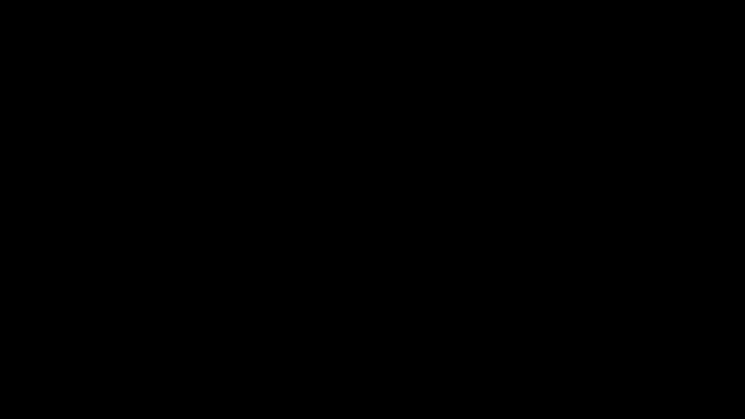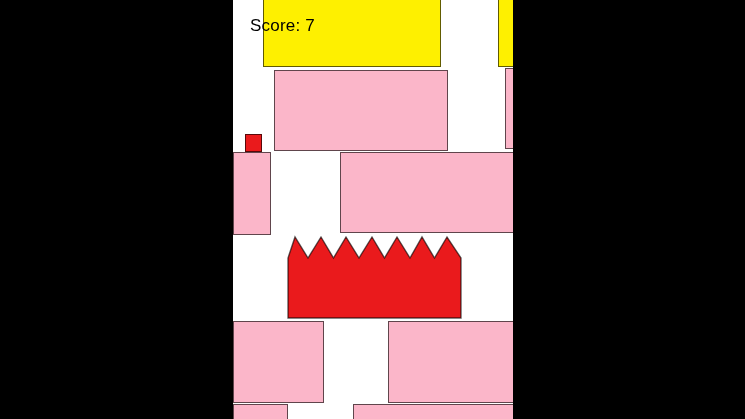--- a/index.html
+++ b/index.html
@@ -44,31 +44,13 @@
     white-space: pre;
   }
 </style>
 </head>
 <body>
 
 <div class="screen">
   <div class="letterbox letterbox-left"></div>
   <div class="letterbox letterbox-right"></div>
 
-  <div class="stage">
-
-    <div class="block" style="background: rgb(254, 240, 0); position: absolute; left: 30px; top: -8px; width: 178px; height: 75px;"></div>
-      <div class="block" style="background: rgb(254, 240, 0); position: absolute; left: 265px; top: -8px; width: 22px; height: 75px;"></div>
-      <div class="block" style="background: rgb(251, 182, 201); position: absolute; left: 41px; top: 70px; width: 174px; height: 81px;"></div>
-      <div class="block" style="background: rgb(251, 182, 201); position: absolute; left: 272px; top: 68px; width: 14px; height: 81px;"></div>
-      <div class="block" style="background: rgb(251, 182, 201); position: absolute; left: 0px; top: 152px; width: 38px; height: 83px;"></div>
-      <div class="block" style="background: rgb(251, 182, 201); position: absolute; left: 107px; top: 152px; width: 177px; height: 81px;"></div>
-      <div class="block" style="background: rgb(234, 26, 28); position: absolute; left: 12px; top: 134px; width: 17px; height: 18px;"></div>
-      <svg viewBox="0 0 173 81" width="173" height="81" class="spikes-svg" style="position: absolute; left: 55px; top: 237px; width: 173px; height: 81px;">
-        <polygon points="0,81 0,21 7,0 20,21 33,0 45.5,21 58,0 71,21 84,0 96.5,21 109,0 122,21 134,0 146.5,21 159,0 173,21 173,81" fill="#ea1a1c" stroke="rgba(0,0,0,0.62)" stroke-width="1.4"></polygon>
-      </svg>
-      <div class="block" style="background: rgb(251, 182, 201); position: absolute; left: 0px; top: 321px; width: 91px; height: 82px;"></div>
-      <div class="block" style="background: rgb(251, 182, 201); position: absolute; left: 155px; top: 321px; width: 131px; height: 82px;"></div>
-      <div class="block" style="background: rgb(251, 182, 201); position: absolute; left: 0px; top: 404px; width: 55px; height: 18px;"></div>
-      <div class="block" style="background: rgb(251, 182, 201); position: absolute; left: 120px; top: 404px; width: 166px; height: 18px;"></div>
-      <div class="score-label">Score: 7</div>
-  </div>
 </div>
 
 </body></html>

